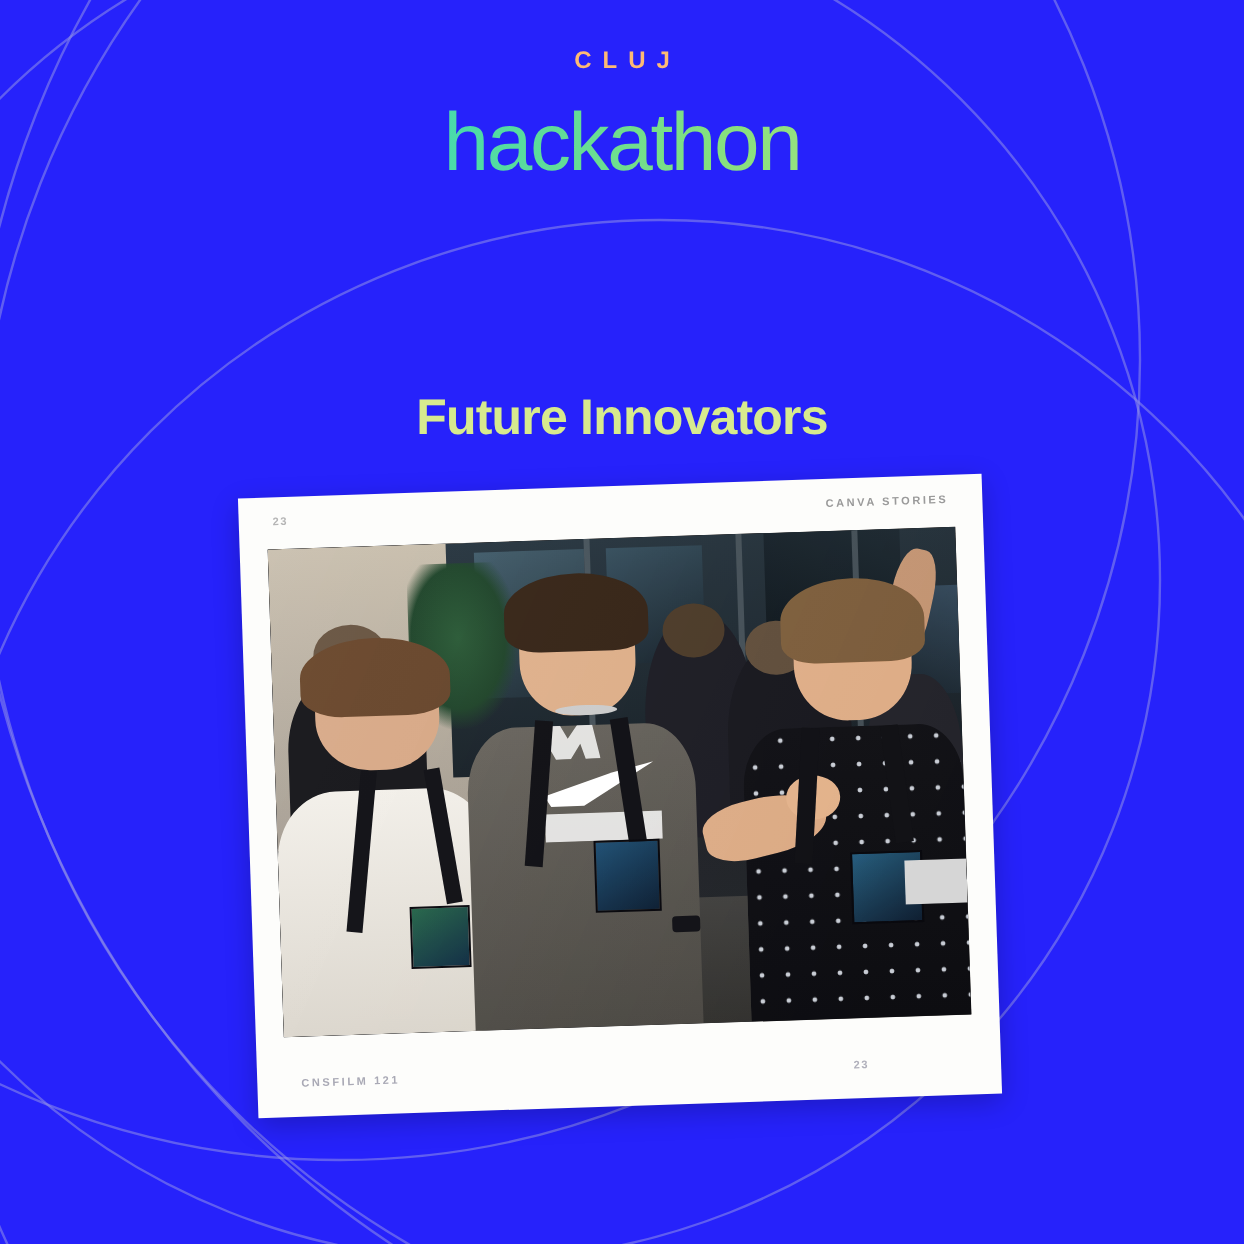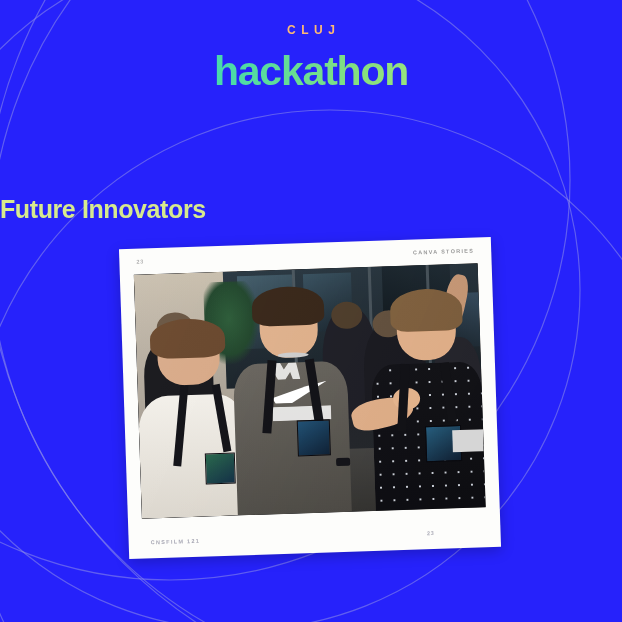--- a/index.html
+++ b/index.html
@@ -42,21 +42,21 @@
     font-size: 12px;
     font-weight: bold;
     letter-spacing: 5.5px;
     color: #fdba74;
     text-indent: 5.5px;
     margin-bottom: 15px;
   }
   .logo-hack {
     display: block;
     font-size: 41px;
-    font-weight: bold;
+    font-weight: normal;
     letter-spacing: -1.2px;
     background: linear-gradient(95deg,
                  #27c8e8 0%,
                  #31d3d0 18%,
                  #4ddba6 38%,
                  #86e07e 58%,
                  #b6e681 78%,
                  #cdeb96 100%);
     -webkit-background-clip: text;
     background-clip: text;
@@ -75,21 +75,21 @@
     font-weight: bold;
     letter-spacing: -1.3px;
     color: #ffffff;
     line-height: 1.05;
   }
   .title-sub {
     position: absolute;
     top: 196px;
     left: 0;
     width: 622px;
-    text-align: left;
+    text-align: center;
     font-size: 25px;
     font-weight: bold;
     letter-spacing: -0.4px;
     color: #d7ea8e;
     line-height: 1.1;
   }
 
   
   .polaroid {
     position: absolute;

